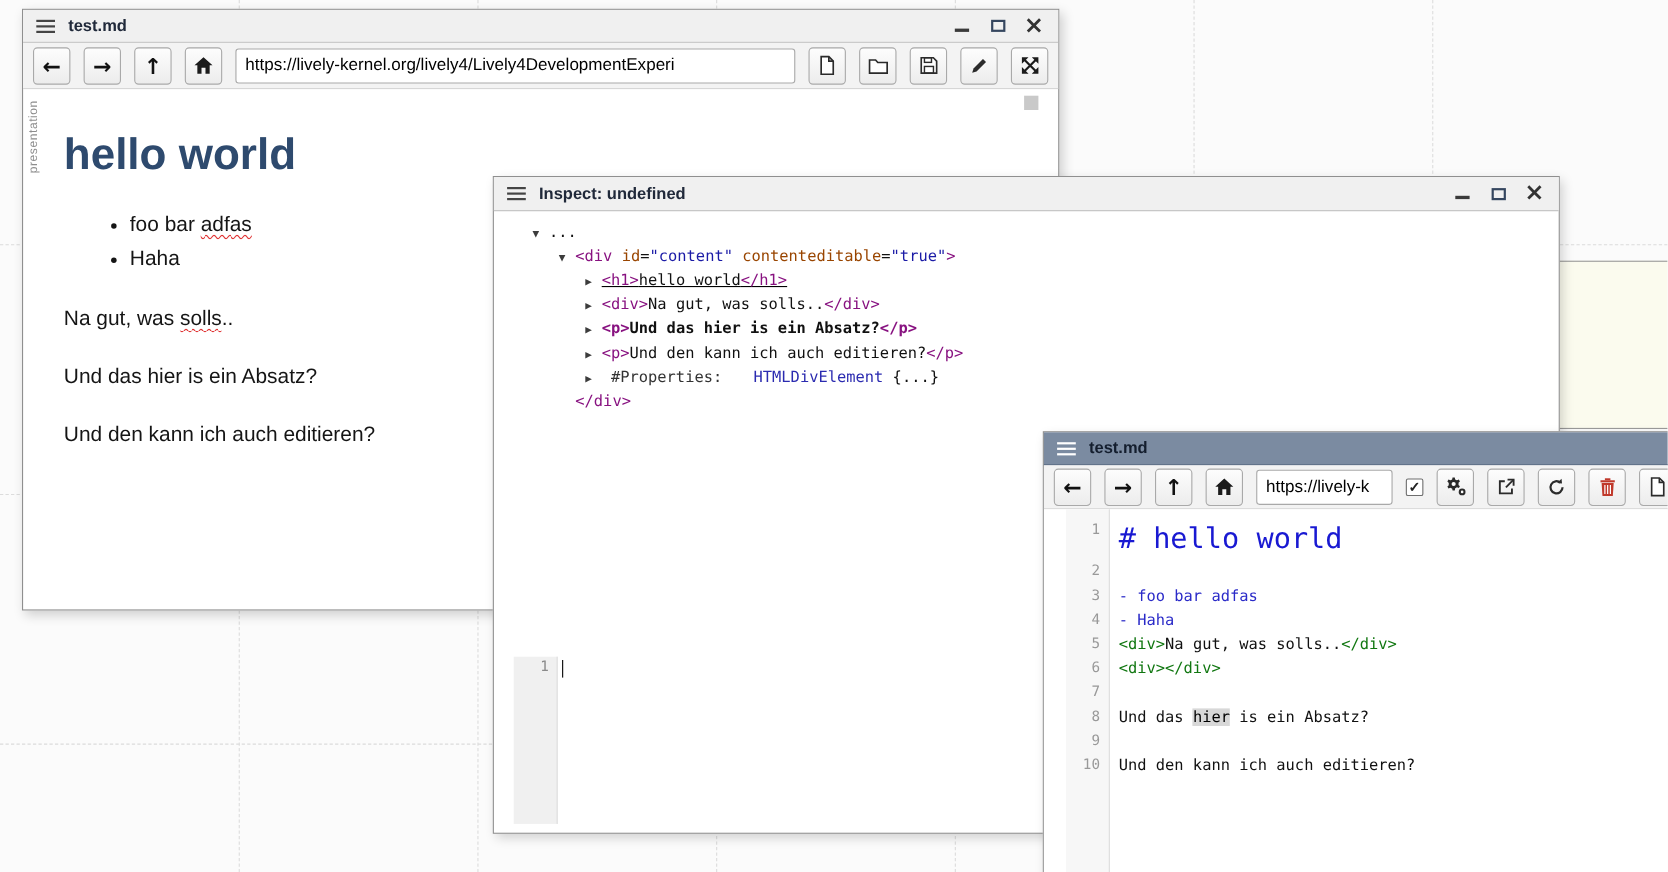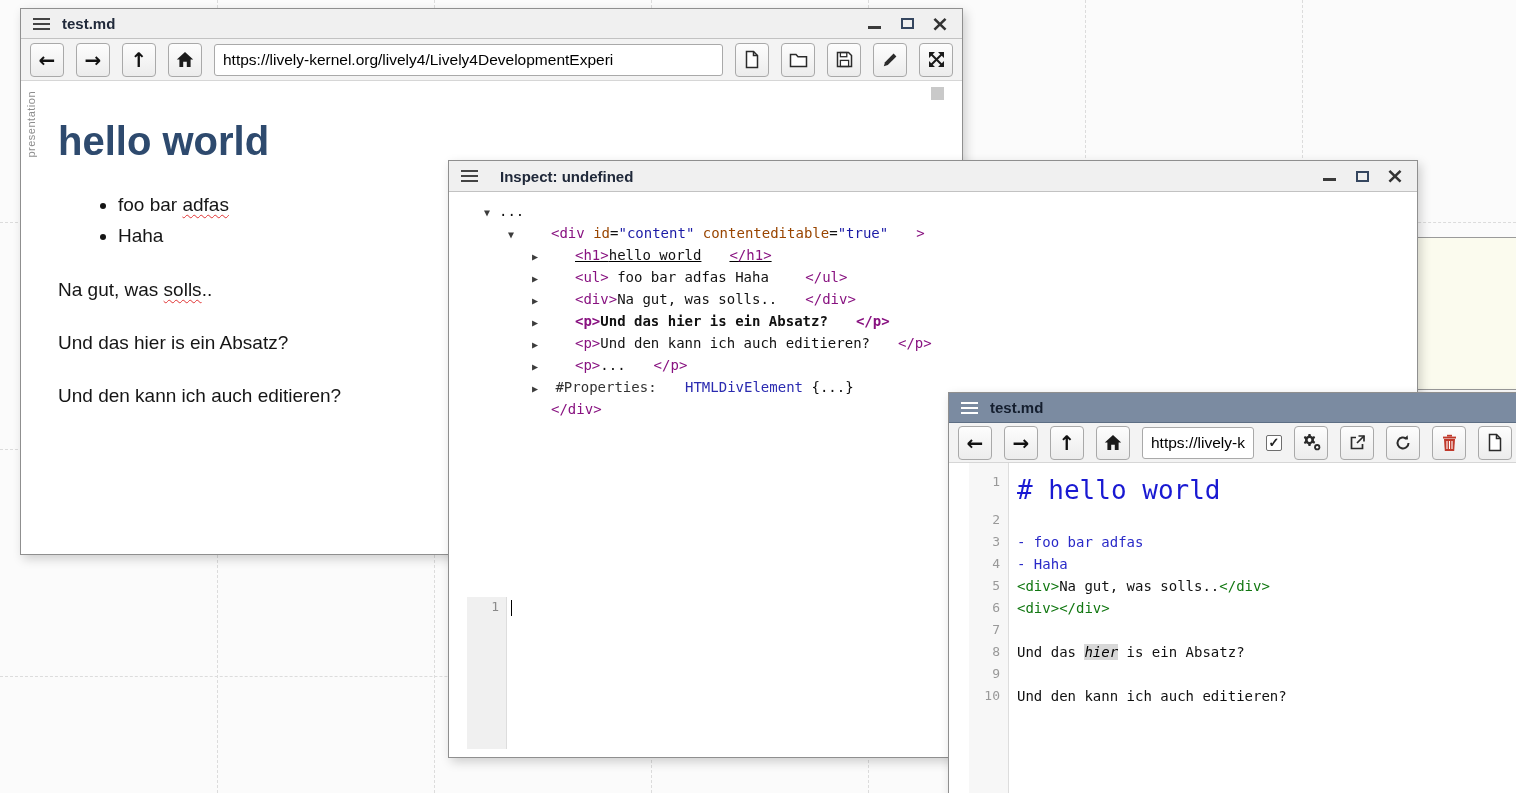--- a/index.html
+++ b/index.html
@@ -21,21 +21,21 @@
   }
 
   .window { position:absolute; background:#fff; border:1px solid #8f8f8f;
     box-shadow:3px 4px 10px rgba(0,0,0,.18); }
   #win1 { left:20px; top:8px;   width:943px; height:547px; z-index:2; }
   #win2 { left:448px; top:160px; width:970px; height:598px; z-index:3; }
   #win3 { left:948px; top:392px; width:700px; height:470px; z-index:4; }
 
   .titlebar { height:30px; background:#f0f0f0; border-bottom:1px solid #c2c2c2;
     display:flex; align-items:center; padding:0 12px; }
-  #win2 .titlebar { height:31px;gap:10px; }
+  #win2 .titlebar { height:31px; }
   .titlebar.active { background:var(--titlebar-active,#7b8ba1); border-bottom-color:#5d6e84; }
   .title { font-weight:bold; font-size:15px; color:#20293a; margin-left:12px; white-space:nowrap; }
   .titlebar.active .title { color:#141e2e; }
   .hamburger { width:17px; height:12px; display:flex; flex-direction:column;
     justify-content:space-between; flex:none; cursor:pointer; }
   .hamburger i { height:2px; background:#444; display:block; }
   .titlebar.active .hamburger i { background:#fff; }
   .win-controls { margin-left:auto; display:flex; align-items:center; gap:17px; padding-right:2px; }
   .ctl { display:flex; align-items:center; justify-content:center; width:16px; height:16px; cursor:pointer; }
   .minbar { width:13px; height:3px; background:#3a3a3a; display:block; margin-top:7px; }
@@ -46,21 +46,21 @@
     display:flex; align-items:center; padding:0 9px; gap:12px; }
   #win1 .toolbar { height:42px; }
   #win3 .toolbar { height:40px; }
   .tb-btn { width:34px; height:34px; flex:none; border:1px solid #a9a9a9; border-radius:4px;
     background:linear-gradient(#fdfdfd,#ececec); display:flex; align-items:center;
     justify-content:center; font-size:20px; font-weight:bold; color:#111; cursor:pointer;
     font-family:"DejaVu Sans", sans-serif; padding:0; }
   .urlfield { height:32px; border:1px solid #a9a9a9; border-radius:3px; background:#fff;
     font-family:"Liberation Sans", sans-serif; font-size:15.5px; color:#000; padding:0 8px; }
   #win1 .urlfield { flex:1; min-width:0; }
-  #win3 .urlfield { width:112px; flex:none; }
+  #win3 .urlfield { width:124px; flex:none; }
   .checkbox { width:16px; height:16px; flex:none; border:1px solid #6e6e6e; border-radius:2px;
     background:#fff; display:flex; align-items:center; justify-content:center; cursor:pointer; }
   .checkbox .check { font-size:13px; font-weight:bold; color:#222; line-height:1; }
 
   
   .corner-handle { position:absolute; right:18px; top:78px; width:13px; height:13px; background:#c9c9c9; }
   .side-label { position:absolute; left:4px; top:82px; writing-mode:vertical-rl;
     transform:rotate(180deg); font-size:11px; color:#8d8d8d; letter-spacing:.5px; }
   .doc { padding:0 40px 0 37px; font-size:19px; color:#151515; }
   .doc h1 { margin:38px 0 0; font-size:40px; font-weight:bold; color:var(--doc-heading,#2e4a6e); }
@@ -70,21 +70,21 @@
   .wavy { text-decoration:underline; text-decoration-style:wavy;
     text-decoration-color:var(--spell-red,#e03333); text-decoration-thickness:1px;
     text-underline-offset:3px; }
 
   
   .inspector-content { position:absolute; top:31px; left:0; right:0; bottom:0; overflow:hidden; }
   .tree { padding-top:8px; font-family:"DejaVu Sans Mono", monospace; font-size:14px; }
   .tree-line { height:22px; line-height:22px; white-space:pre; cursor:default; }
   .tw { display:inline-block; width:15px; font-size:10px; color:#3c3c3c; }
   .c-plain { color:#111; }
-  .c-tag { color:var(--tree-tag,#881280);margin-left:28px; }
+  .c-tag { color:var(--tree-tag,#881280); }
   .c-attr { color:var(--tree-attr,#994500); }
   .c-value { color:var(--tree-value,#1a1aa6); }
   .c-prop { color:#333; }
   .c-classname { color:var(--tree-class,#2b2bb0);padding-left:20px; }
   .mini-editor { position:absolute; left:18px; top:405px; right:14px; bottom:8px; background:#fff; }
   .mini-gutter { position:absolute; left:0; top:0; bottom:0; width:40px;
     background:#f0f0f0; border-right:1px solid #ddd; }
   .mini-gutter .ln { display:block; text-align:right; padding:2px 7px 0 0; color:#8a8a8a;
     font-family:"DejaVu Sans Mono", monospace; font-size:13px; }
   .mini-cursor { position:absolute; left:44px; top:3px; width:1px; height:16px; background:#000; }
@@ -98,21 +98,21 @@
   .src-line { display:flex; align-items:flex-start; min-height:22px; }
   .src-line .ln { width:40px; flex:none; text-align:right; padding-right:9px;
     color:#999; font-size:13px; line-height:22px; }
   .src-line code { padding-left:8px; white-space:pre; line-height:22px;
     font-family:"DejaVu Sans Mono", monospace; }
   .src-line.heading { min-height:38px; }
   .src-line.heading code { font-size:26px; font-weight:bold; line-height:38px; }
   .c-md-header { color:var(--md-header,#1919d2); font-weight:normal; }
   .c-md-list { color:var(--md-list,#2a2ac8); }
   .c-html-tag { color:var(--html-tag,#117711); }
-  .c-hl { background:var(--hl-gray,#d8d8d8);font-style:italic; }
+  .c-hl { background:var(--hl-gray,#d8d8d8); }
 
   svg { display:block; }
 </style>
 </head>
 <body>
 
 <div class="gridline v" style="left:217px"></div>
 <div class="gridline v" style="left:434px"></div>
 <div class="gridline v" style="left:651px"></div>
 <div class="gridline v" style="left:868px"></div>
@@ -213,25 +213,23 @@
           <span class="maxbox"></span>
         </span>
       <span class="ctl close">×</span>
     </span>
   </header>
   <div class="inspector-content">
     <div class="tree">
         <div class="tree-line" style="padding-left: 35px;"><span class="tw">▼</span><span class="c-plain">...</span></div>
         <div class="tree-line" style="padding-left: 59px;"><span class="tw">▼</span><span class="c-tag">&lt;div </span><span class="c-attr">id</span><span class="c-plain">=</span><span class="c-value">"content"</span><span class="c-plain"> </span><span class="c-attr">contenteditable</span><span class="c-plain">=</span><span class="c-value">"true"</span><span class="c-tag">&gt;</span></div>
         <div class="tree-line" style="padding-left: 83px; text-decoration: underline;"><span class="tw">▶</span><span class="c-tag">&lt;h1&gt;</span><span class="c-plain">hello world</span><span class="c-tag">&lt;/h1&gt;</span></div>
-        <div class="tree-line" style="padding-left: 83px;"><span class="tw">▶</span><span class="c-tag">&lt;ul&gt;</span><span class="c-plain"> foo bar adfas Haha </span><span class="c-tag">&lt;/ul&gt;</span></div>
         <div class="tree-line" style="padding-left: 83px;"><span class="tw">▶</span><span class="c-tag">&lt;div&gt;</span><span class="c-plain">Na gut, was solls..</span><span class="c-tag">&lt;/div&gt;</span></div>
         <div class="tree-line" style="padding-left: 83px; font-weight: bold;"><span class="tw">▶</span><span class="c-tag">&lt;p&gt;</span><span class="c-plain">Und das hier is ein Absatz?</span><span class="c-tag">&lt;/p&gt;</span></div>
         <div class="tree-line" style="padding-left: 83px;"><span class="tw">▶</span><span class="c-tag">&lt;p&gt;</span><span class="c-plain">Und den kann ich auch editieren?</span><span class="c-tag">&lt;/p&gt;</span></div>
-        <div class="tree-line" style="padding-left: 83px;"><span class="tw">▶</span><span class="c-tag">&lt;p&gt;</span><span class="c-plain">...</span><span class="c-tag">&lt;/p&gt;</span></div>
         <div class="tree-line" style="padding-left: 83px;"><span class="tw">▶</span><span class="c-prop"> #Properties: </span><span class="c-classname">HTMLDivElement</span><span class="c-plain"> {...}</span></div>
         <div class="tree-line" style="padding-left: 59px;"><span class="tw"></span><span class="c-tag">&lt;/div&gt;</span></div>
       </div>
     <div class="mini-editor">
       <div class="mini-gutter">
         <span class="ln">1</span>
       </div>
       <div class="mini-cursor"></div>
     </div>
   </div>

